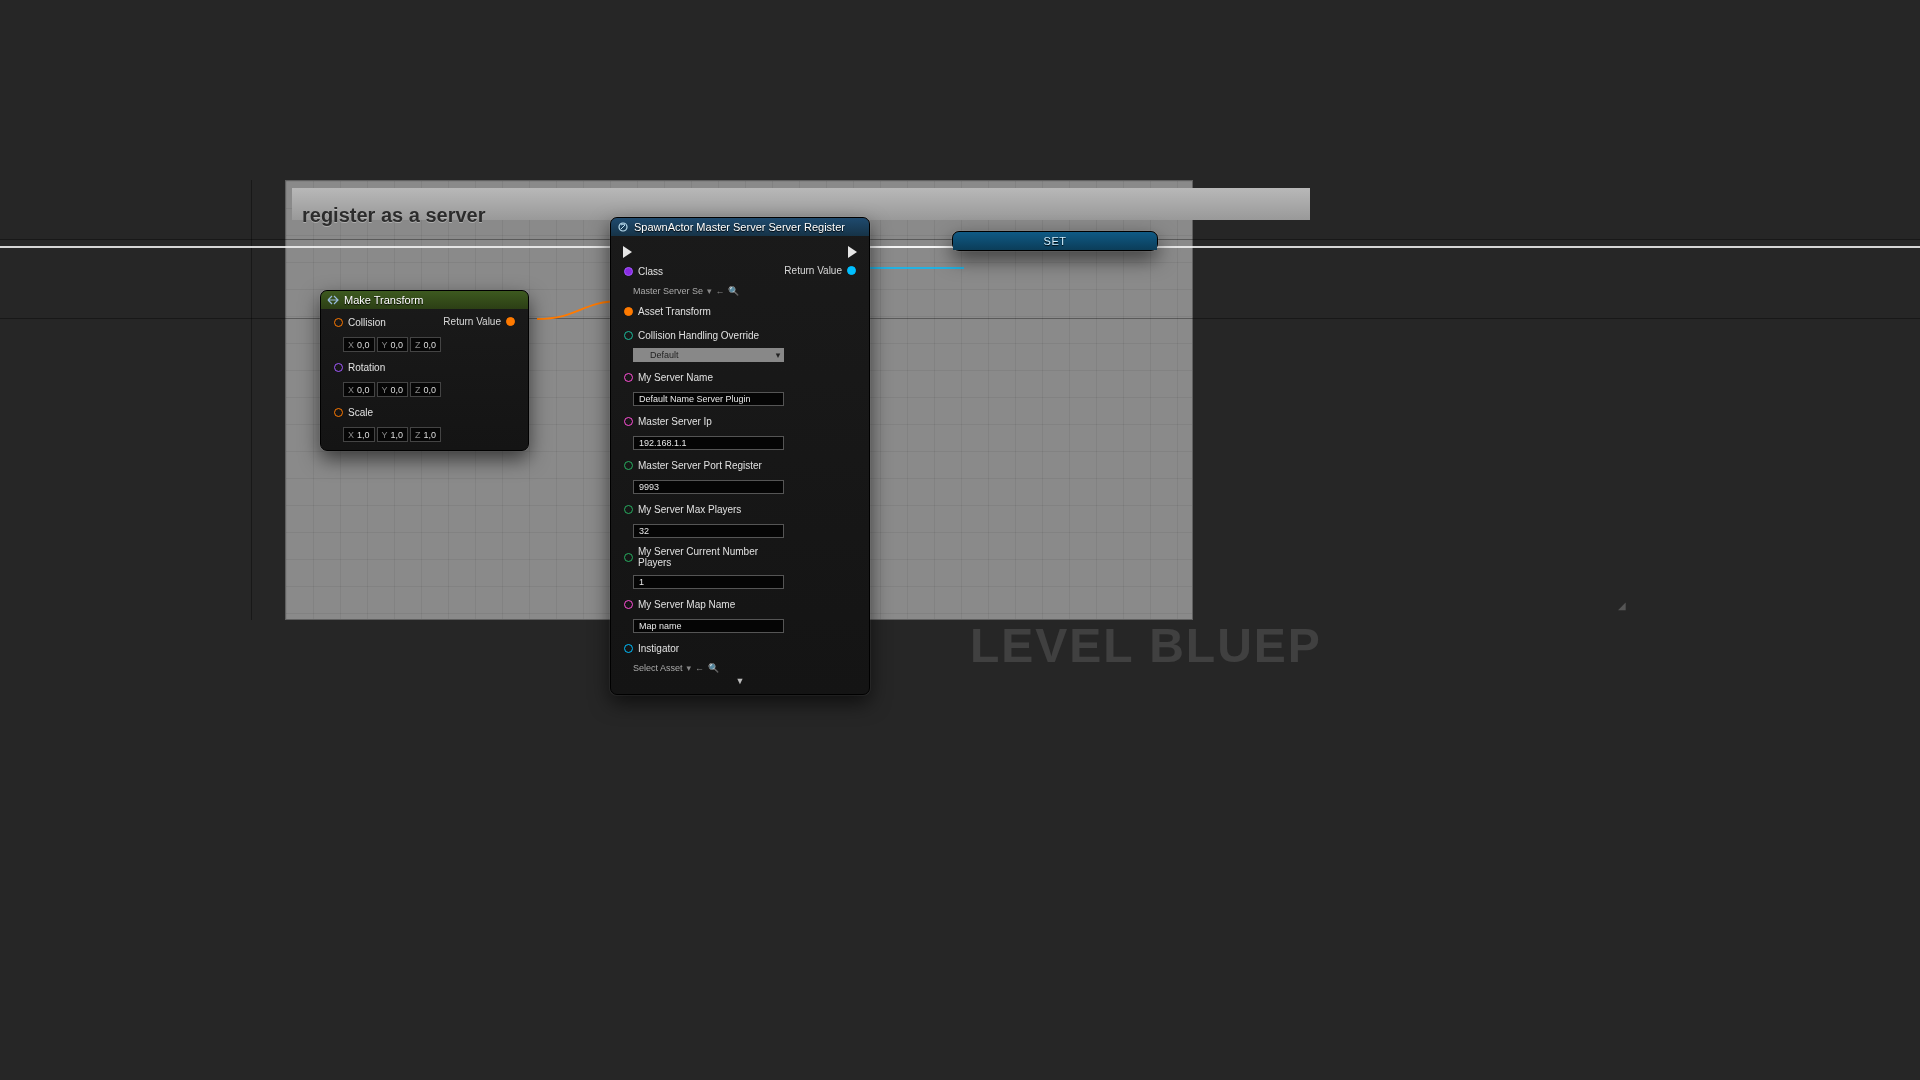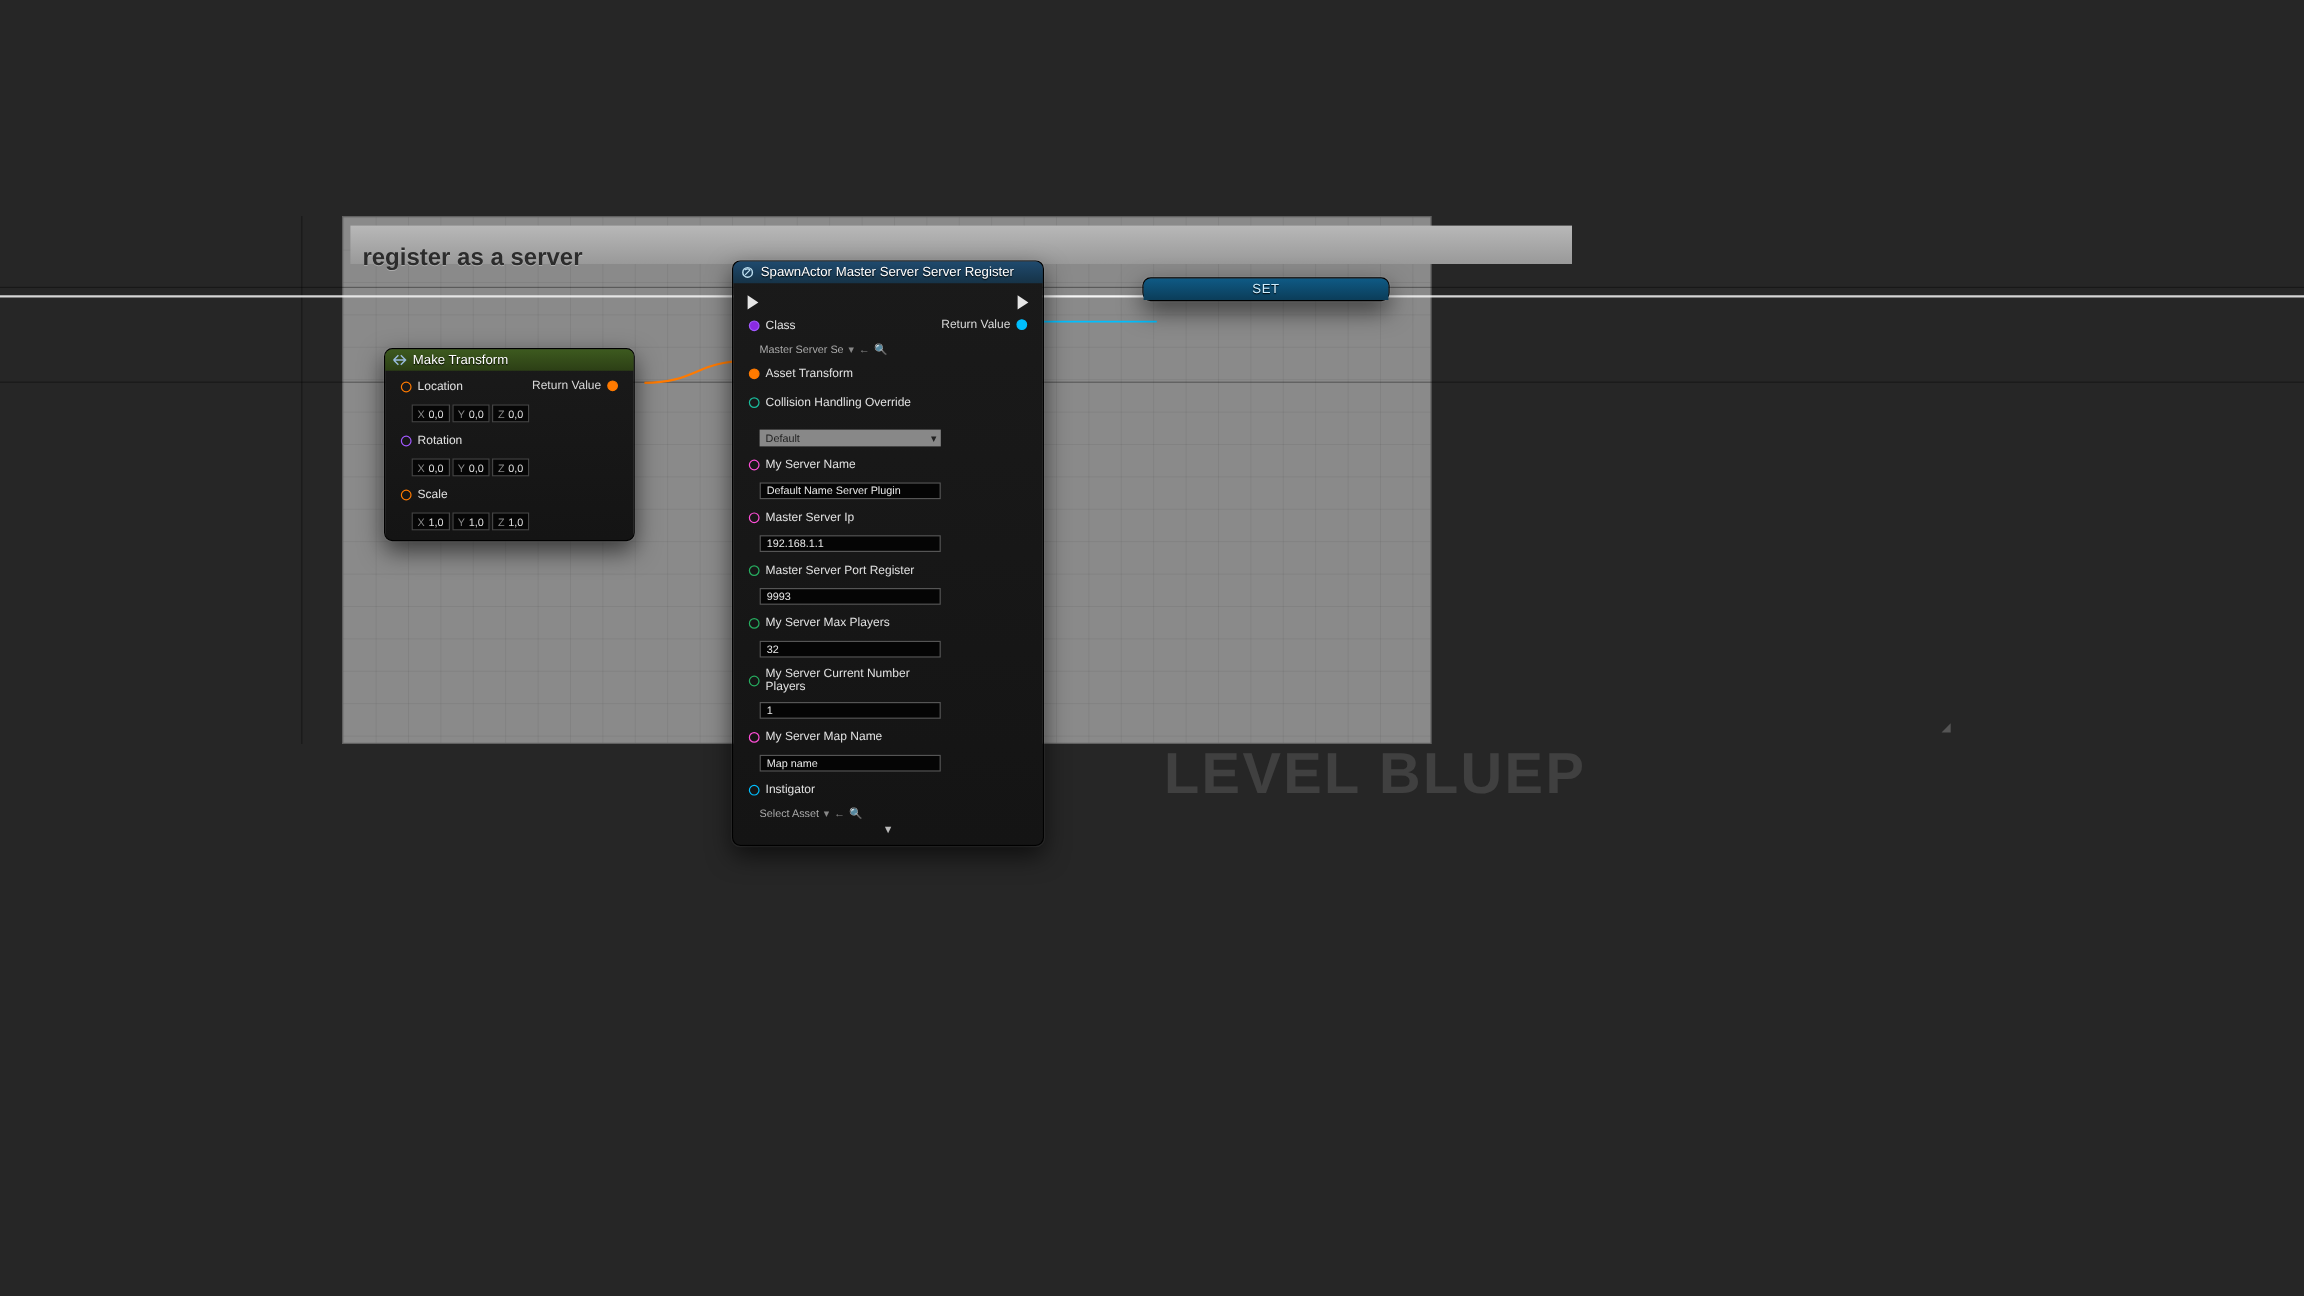--- a/index.html
+++ b/index.html
@@ -31,21 +31,21 @@
 .ring-green{border:1.5px solid #27ae60}
 .ring-cyan{border:1.5px solid #00bfff}
 .exec-pin{width:0;height:0;border-top:6px solid transparent;border-bottom:6px solid transparent;border-left:9px solid #e6e6e6;margin:0 4px;flex-shrink:0}
 .exec-row{display:flex;justify-content:space-between;align-items:center;padding:3px 0;height:22px}
 .label{font-size:10px;color:#e0e0e0}
 .sublabel{font-size:9px;color:#aaa}
 .vec-group{display:flex;gap:2px;margin-top:2px;margin-left:14px}
 .vec-field{display:flex;align-items:center;background:#060606;border:1px solid #444;height:15px;padding:0 4px;font-size:9px;color:#ddd}
 .vec-field .axis{color:#888;margin-right:3px}
 .input-box{background:#050505;border:1px solid #555;padding:1px 5px;font-size:9px;color:#e8e8e8;margin-top:2px;margin-left:14px;display:inline-block;min-width:30px}
-.dropdown{background:#888;color:#222;font-size:9px;padding:2px 20px 2px 5px;margin-top:10px;margin-left:14px;position:relative;display:inline-block}
+.dropdown{background:#888;color:#222;font-size:9px;padding:2px 20px 2px 17px;margin-top:0;margin-left:14px;position:relative;display:inline-block}
 .dropdown::after{content:"▾";position:absolute;right:4px;color:#222}
 .asset-sel{display:flex;align-items:center;gap:4px;margin-top:2px;margin-left:14px;font-size:9px;color:#aaa}
 .asset-sel .mini-btn{color:#888;font-size:9px}
 .left-col{display:flex;flex-direction:column;gap:4px}
 .rv-row{display:flex;justify-content:space-between;align-items:flex-start}
 .rv{display:flex;align-items:center;font-size:10px;color:#d8d8d8}
 .expand-arrow{text-align:center;color:#bbb;font-size:9px;margin-top:3px}
 svg.wires{position:absolute;left:0;top:0;pointer-events:none}
 .goto-arrow{color:#888;font-size:9px}
 </style>
@@ -80,21 +80,21 @@
             <path d="M1 6 L5 2 M1 6 L5 10 M1 6 L11 6 M7 2 L11 6 L7 10" stroke="#9bd" stroke-width="1.2" fill="none"></path>
           </svg>
       </span>
       <span>Make Transform</span>
     </div>
     <div class="node-body">
       <div class="rv-row">
         <div class="left-col">
           <div class="row">
               <span class="pin ring-orange"></span>
-              <span class="label">Location</span>
+              <span class="label">Collision</span>
             </div>
           <div class="vec-group">
             <span class="vec-field">
                 <span class="axis">X</span>
                 <span>0,0</span>
               </span>
             <span class="vec-field">
                 <span class="axis">Y</span>
                 <span>0,0</span>
               </span>

